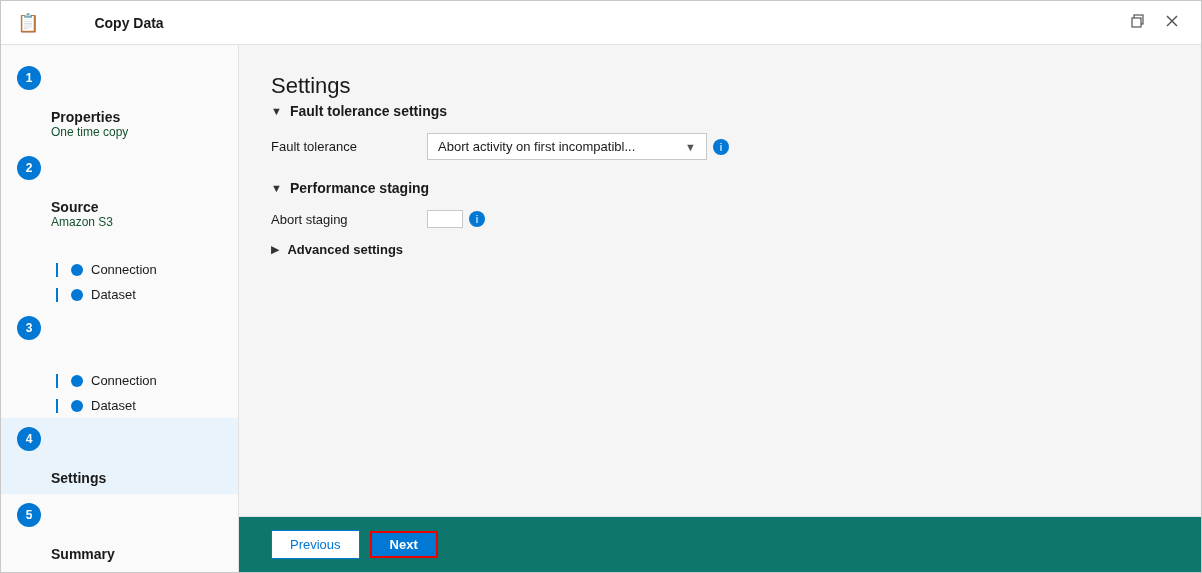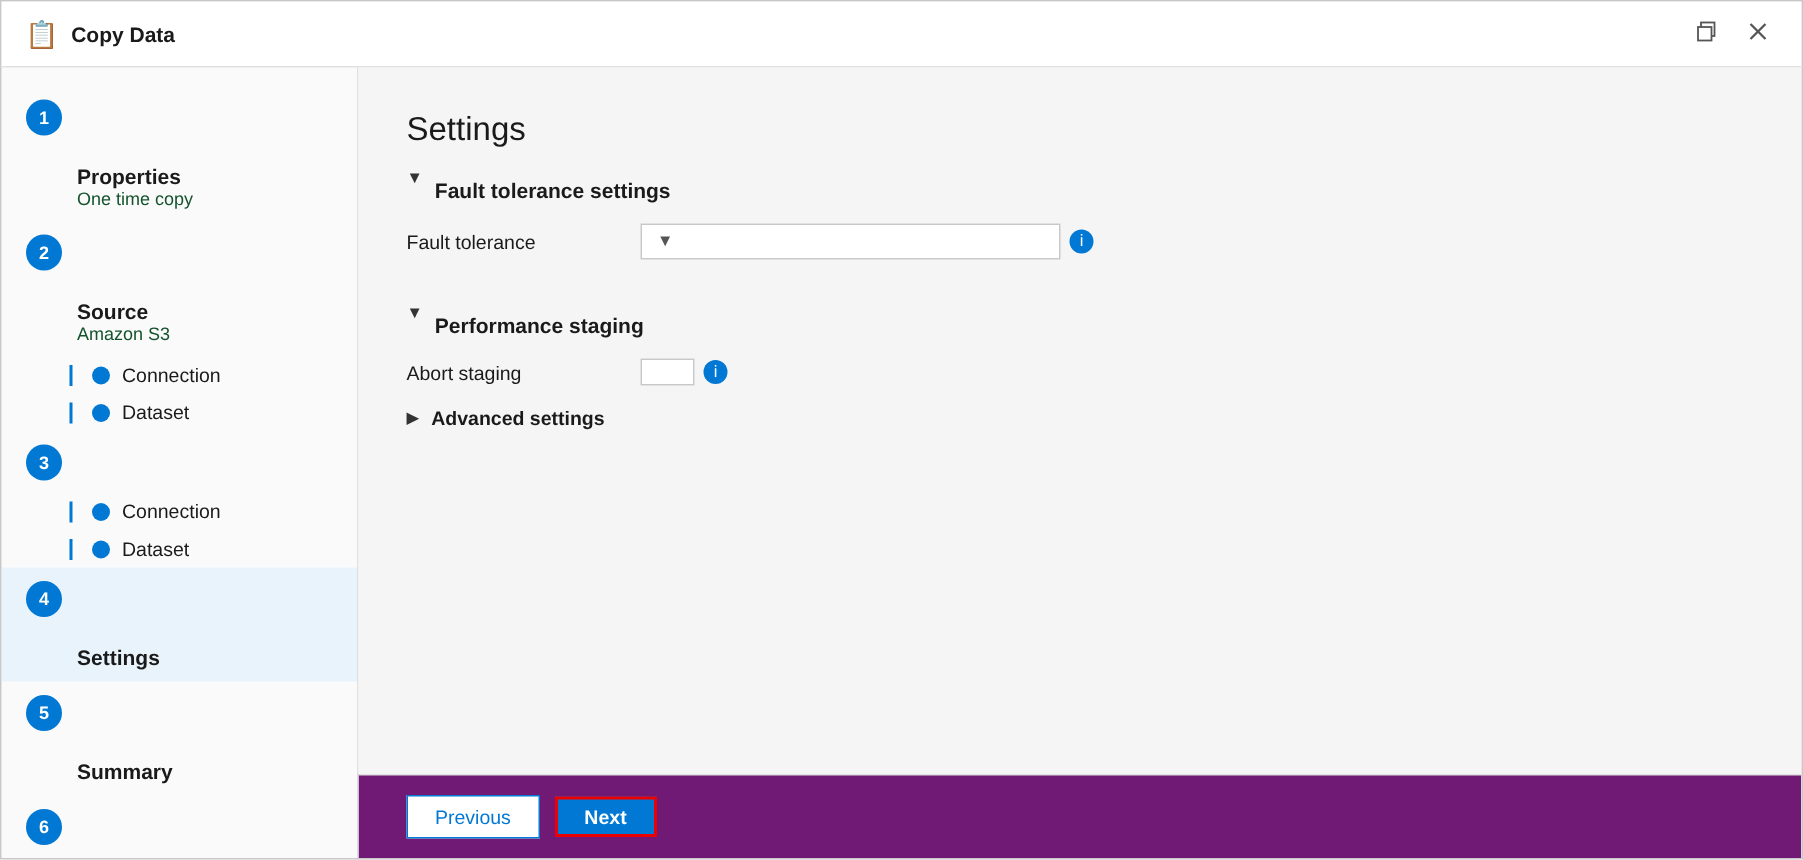--- a/index.html
+++ b/index.html
@@ -37,20 +37,21 @@
       gap: 8px;
     }
     .title-icon {
       color: #0078d4;
       font-size: 18px;
     }
     .title-text {
       font-size: 14px;
       font-weight: 600;
       color: #1a1a1a;
+      margin-left: 47px;
     }
     .title-bar-right {
       display: flex;
       align-items: center;
       gap: 8px;
     }
     .title-btn {
       background: none;
       border: none;
       cursor: pointer;
@@ -105,21 +106,22 @@
     .step-label {
       font-size: 14px;
       font-weight: 600;
       color: #1a1a1a;
     }
     .step-sublabel {
       font-size: 12px;
       color: #14532d;
     }
     .sub-items {
-      padding-left: 40px;
+      padding-left: 50px;
+      margin-top: 20px;
     }
     .sub-item {
       display: flex;
       align-items: center;
       gap: 8px;
       padding: 5px 16px 5px 0;
       cursor: pointer;
     }
     .sub-dot {
       width: 12px;
@@ -169,21 +171,20 @@
     .section-header {
       display: flex;
       align-items: center;
       gap: 8px;
       margin-bottom: 14px;
     }
     .section-title {
       font-size: 14px;
       font-weight: 700;
       color: #1a1a1a;
-      margin-top: 16px;
     }
     .collapse-icon {
       color: #333;
       font-size: 11px;
       cursor: pointer;
     }
     .field-row {
       display: flex;
       align-items: center;
       gap: 16px;
@@ -257,21 +258,21 @@
     }
     .advanced-label {
       font-size: 13px;
       color: #1a1a1a;
       font-weight: 600;
       text-align: right;
     }
     
     .footer {
       border-top: 1px solid #e0e0e0;
-      background: #701a75;
+      background: #0f766e;
       padding: 12px 32px;
       display: flex;
       align-items: center;
       gap: 10px;
       height: 56px;
       flex-shrink: 0;
     }
     .btn-prev {
       border: 1px solid #0078d4;
       background: #fff;
@@ -392,20 +393,21 @@
 
         <div class="section">
           <div class="section-header">
             <span class="collapse-icon">▼</span>
             <span class="section-title">Fault tolerance settings</span>
           </div>
           <div class="field-row">
             <span class="field-label">Fault tolerance</span>
             <div class="select-wrap">
               <div class="fake-select">
+                <span class="text">Abort activity on first incompatibl...</span>
                 <span class="arrow">▼</span>
               </div>
               <div class="info-icon">i</div>
             </div>
           </div>
         </div>
 
         <div class="section">
           <div class="section-header">
             <span class="collapse-icon">▼</span>

